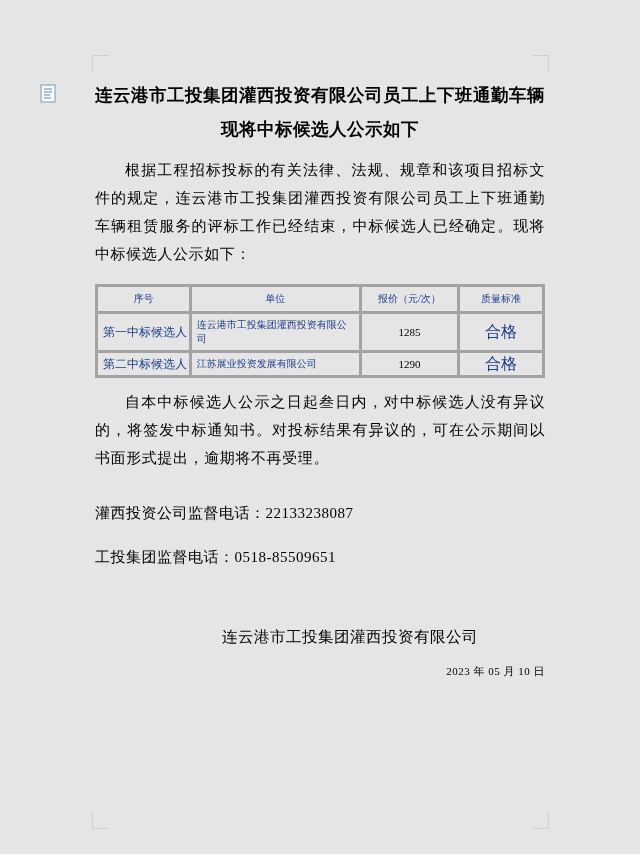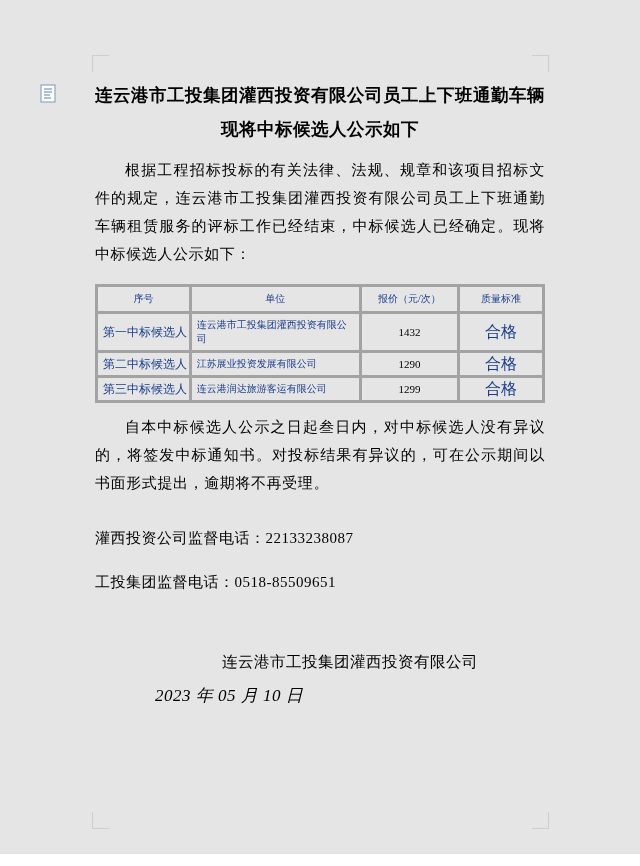--- a/index.html
+++ b/index.html
@@ -128,26 +128,25 @@
 
   .signature {
     margin-top: 46px;
     text-align: center;
     font-size: 15.5px;
     line-height: 38px;
     letter-spacing: 0.5px;
     padding-left: 60px;
   }
   .sig-date {
-    text-align: left;
-    font-size: 17px;
+    text-align: right;
+    font-size: 11px;
     line-height: 30px;
     padding-left: 60px;
     letter-spacing: 0.5px;
-    font-style: italic;
   }
 </style>
 </head>
 <body>
 
 <div class="page">
 
   <span class="doc-icon">
     <svg width="18" height="20" viewBox="0 0 18 20" xmlns="http://www.w3.org/2000/svg">
       <rect x="1" y="1" width="14" height="17" fill="#ffffff" stroke="#8aa5c9" stroke-width="1.2"></rect>
@@ -184,35 +183,29 @@
           <th>序号</th>
           <th>单位</th>
           <th>报价（元/次）</th>
           <th>质量标准</th>
         </tr>
       </thead>
       <tbody>
         <tr>
           <td class="rank">第一中标候选人</td>
           <td class="unit">连云港市工投集团灌西投资有限公司</td>
-          <td class="price">1432</td>
+          <td class="price">1285</td>
           <td class="quality">合格</td>
         </tr>
         <tr>
           <td class="rank">第二中标候选人</td>
           <td class="unit">江苏展业投资发展有限公司</td>
           <td class="price">1290</td>
           <td class="quality">合格</td>
         </tr>
-        <tr>
-          <td class="rank">第三中标候选人</td>
-          <td class="unit">连云港润达旅游客运有限公司</td>
-          <td class="price">1299</td>
-          <td class="quality">合格</td>
-        </tr>
       </tbody>
     </table>
 
     <p class="body-text indent">自本中标候选人公示之日起叁日内，对中标候选人没有异议的，将签发中标通知书。对投标结果有异议的，可在公示期间以书面形式提出，逾期将不再受理。</p>
 
     <p class="contact-line">灌西投资公司监督电话：22133238087</p>
     <p class="contact-line second">工投集团监督电话：0518-85509651</p>
 
     <div class="signature">连云港市工投集团灌西投资有限公司</div>
     <div class="sig-date">2023 年 05 月 10 日</div>

